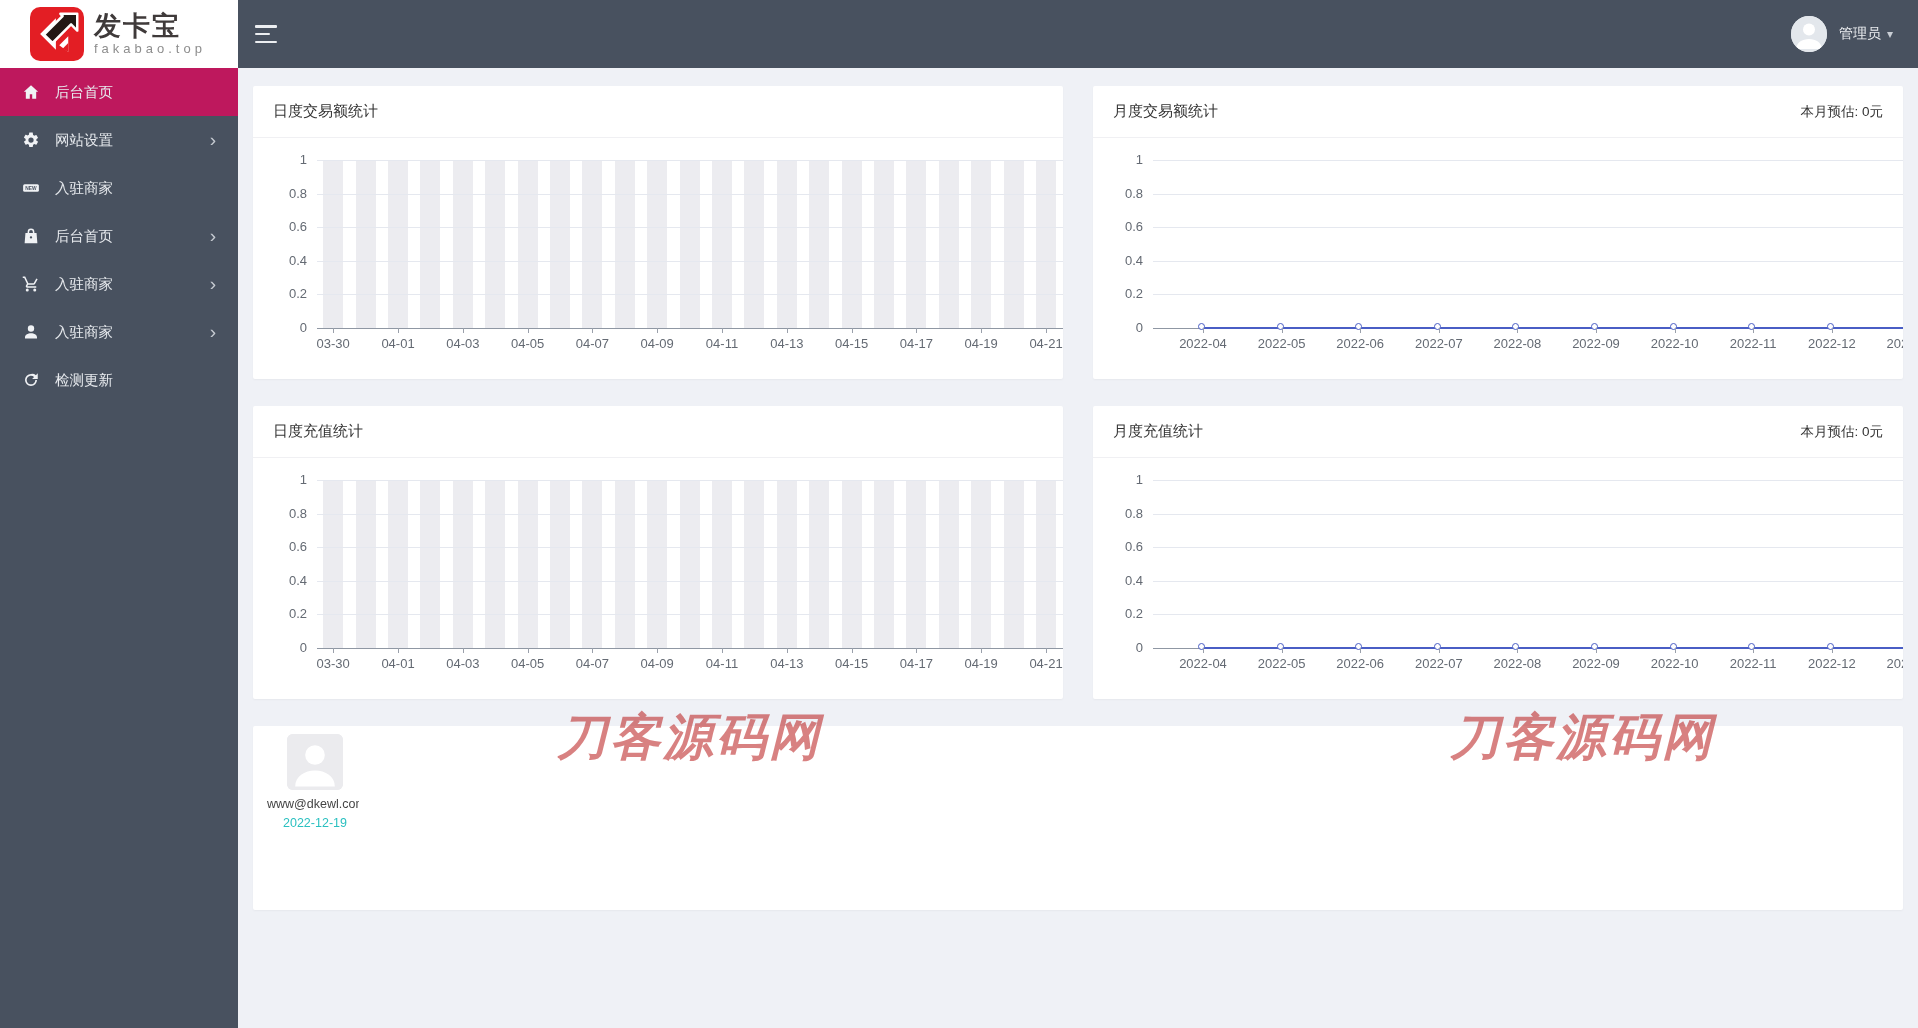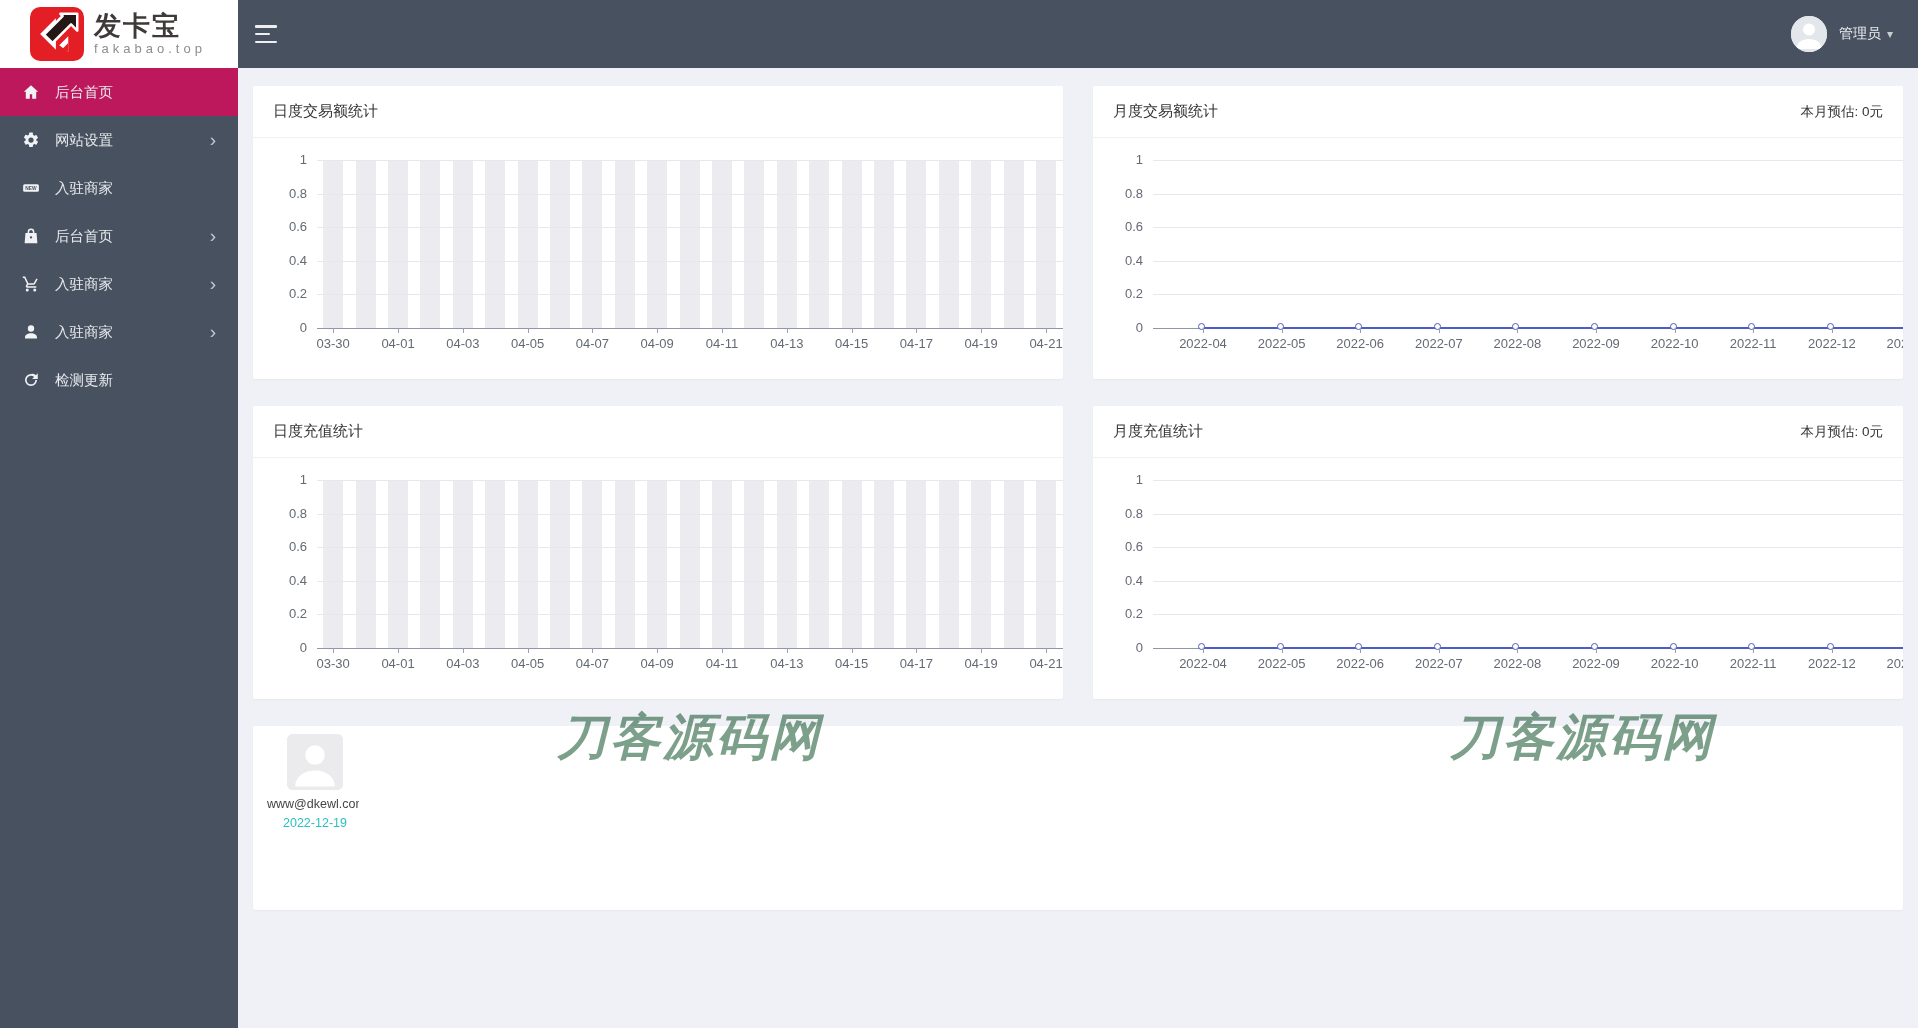--- a/index.html
+++ b/index.html
@@ -48,21 +48,21 @@
   .vline { position:absolute; height:2px; background:#4a5ec5; }
   .marker { position:absolute; width:7px; height:7px; border:1.5px solid #4a5ec5; background:#fff; border-radius:50%; }
   
   .member-card { width:1650px; height:184px; }
   .member-header { height:60px; display:flex; align-items:center; padding:0 20px; border-bottom:1px solid #f0f0f3; }
   .member-entry { margin:8px 0 0 14px; width:96px; text-align:center; }
   .member-avatar { width:56px; height:56px; border-radius:6px; background:#ebebee; margin:0 auto; overflow:hidden; }
   .member-email { margin-top:7px; font-size:12.5px; color:#444; white-space:nowrap; overflow:hidden; width:92px; }
   .member-date { margin-top:5px; font-size:12.5px; }
   
-  .watermark { position:absolute; top:704px; z-index:40; font-size:50px; font-weight:bold; font-style:italic; letter-spacing:3px; color:#14532d; opacity:.55; pointer-events:none; white-space:nowrap; }
+  .watermark { position:absolute; top:704px; z-index:40; font-size:50px; font-weight:bold; font-style:italic; letter-spacing:3px; color:#b91c1c; opacity:.55; pointer-events:none; white-space:nowrap; }
   .wm-1 { left:557px; } .wm-2 { left:1450px; }
   .avatar-svg { width:100%; height:100%; display:block; }
 </style>
 </head>
 <body>
 
 <div class="header">
   <div class="logo-box">
     <svg class="logo-icon" viewBox="0 0 48 48">
       <rect width="48" height="48" rx="9" fill="#e31e24"></rect>

